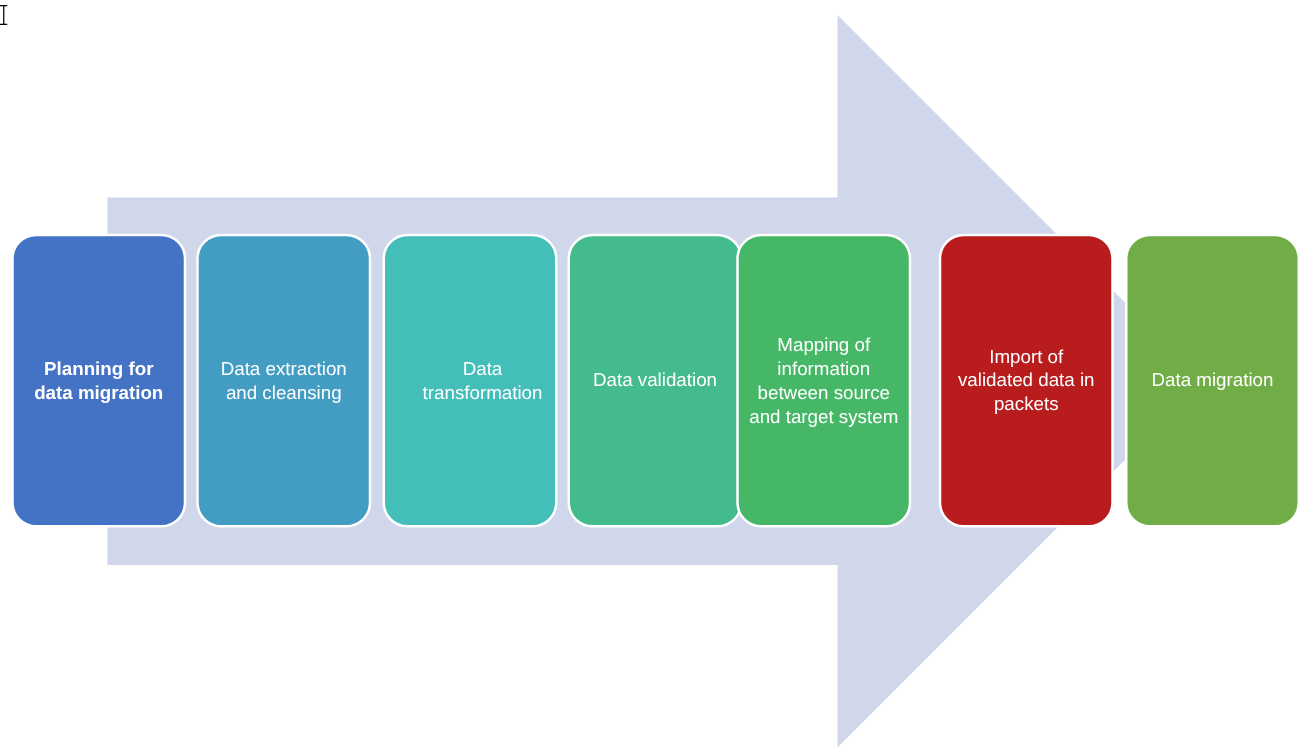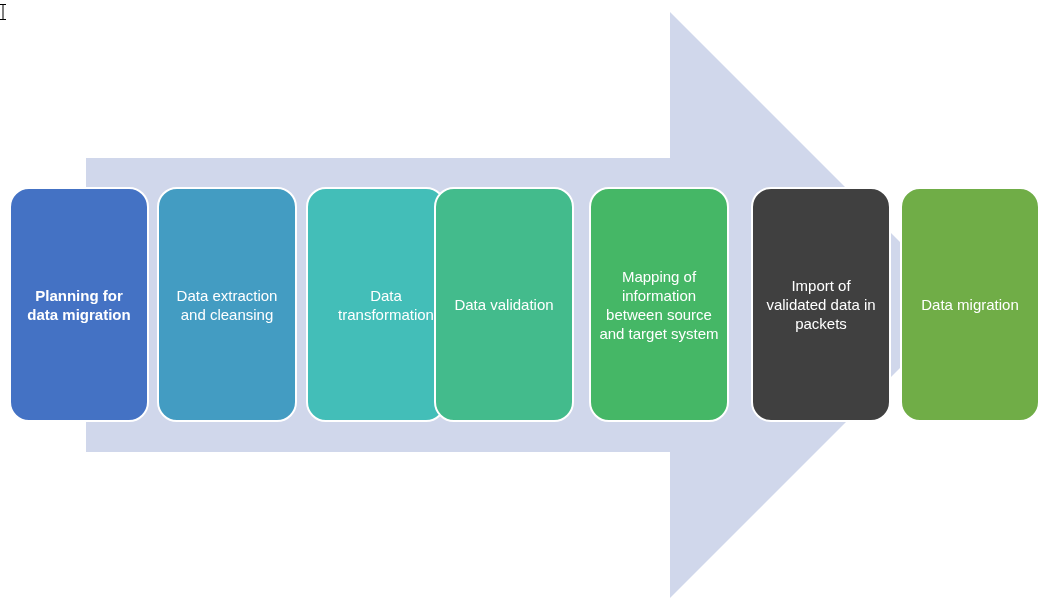--- a/index.html
+++ b/index.html
@@ -26,24 +26,24 @@
 
 <div class="step" style="left: 9px; background: rgb(68, 114, 196); font-weight: bold;">
     <span>Planning for data migration</span>
   </div>
 <div class="step" style="left: 157px; background: rgb(67, 156, 194); align-items: center;">
     <span>Data extraction and cleansing</span>
   </div>
 <div class="step" style="left: 306px; background: rgb(67, 190, 184); padding-left: 28px;">
     <span>Data transformation</span>
   </div>
-<div class="step" style="left: 434px; background: rgb(67, 187, 140);">
+<div class="step" style="left: 454px; background: rgb(67, 187, 140);">
     <span>Data validation</span>
   </div>
 <div class="step" style="left: 589px; background: rgb(69, 183, 102);">
     <span>Mapping of information between source and target system</span>
   </div>
-<div class="step" style="left: 751px; background: #404040;">
+<div class="step" style="left: 751px; background: #b91c1c;">
     <span>Import of validated data in packets</span>
   </div>
 <div class="step" style="left: 900px; background: rgb(112, 173, 71);">
     <span>Data migration</span>
   </div>
 
 </body></html>

